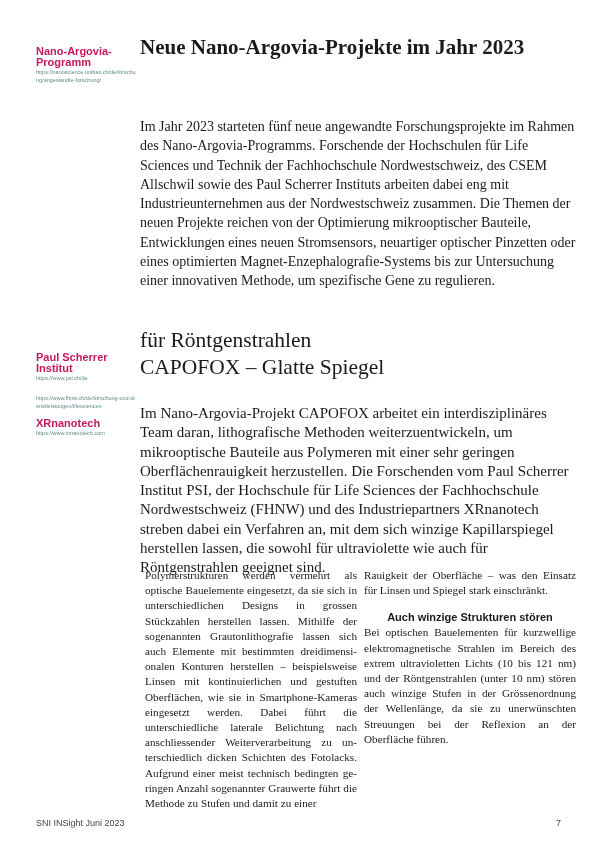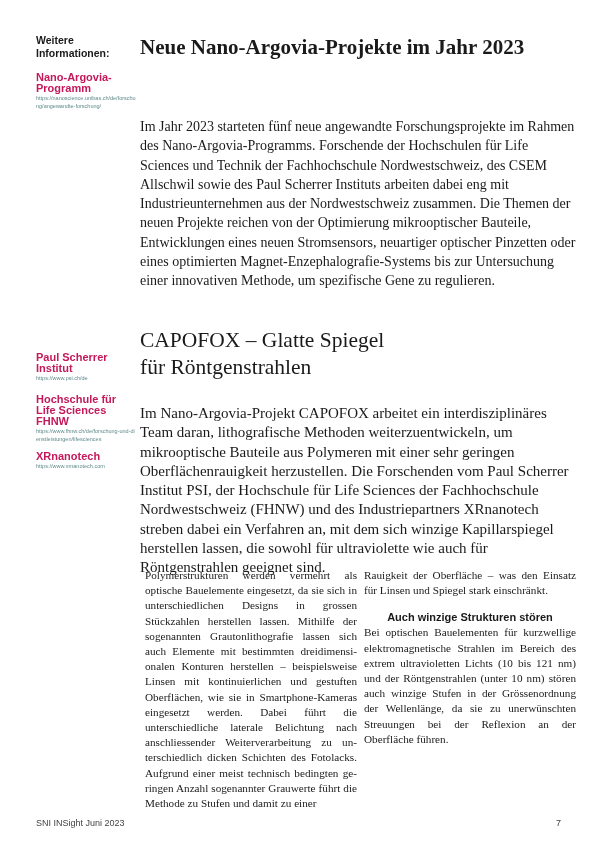--- a/index.html
+++ b/index.html
@@ -42,48 +42,46 @@
     }
     .footer-right {
       position: absolute; top: 818px; left: 556px;
       font-family: "Liberation Sans", sans-serif; font-size: 9px; color: #444;
     }
   </style>
 </head>
 <body>
 
 <div class="sidebar" style="top:34px;">
-  <div class="sb-heading">Weitere Informationen:</div>
   <div class="sb-block">
     <div class="sb-link-title">Nano-Argovia-Programm</div>
     <div class="sb-url">https://nanoscience.unibas.ch/de/forschung/angewandte-forschung/</div>
   </div>
 </div>
 
 <div class="sidebar" style="top:352px;">
   <div>
     <div class="sb-link-title">Paul Scherrer Institut</div>
     <div class="sb-url">https://www.psi.ch/de</div>
   </div>
   <div class="sb-block">
-    <div class="sb-link-title">Hochschule für Life Sciences FHNW</div>
     <div class="sb-url">https://www.fhnw.ch/de/forschung-und-dienstleistungen/lifesciences</div>
   </div>
   <div class="sb-block" style="margin-top:8px;">
     <div class="sb-link-title">XRnanotech</div>
     <div class="sb-url">https://www.xrnanotech.com</div>
   </div>
 </div>
 
 <div class="center h1">Neue Nano-Argovia-Projekte im Jahr 2023</div>
 <div class="center lead1">Im Jahr 2023 starteten fünf neue angewandte Forschungs­projekte im Rahmen des Nano-Argovia-Programms. Forschende der Hochschulen für Life Sciences und Technik der Fachhoch­schule Nordwestschweiz, des CSEM Allschwil sowie des Paul Scherrer Instituts arbeiten dabei eng mit Industrieunternehmen aus der Nordwestschweiz zusammen. Die Themen der neuen Projekte reichen von der Optimierung mikrooptischer Bauteile, Entwicklungen eines neuen Stromsensors, neuartiger optischer Pinzetten oder eines optimierten Magnet-Enzephalografie-Systems bis zur Untersuchung einer innovativen Methode, um spezifische Gene zu regulieren.</div>
 
 <div class="center h2">
+  <div>für Röntgenstrahlen</div>
   <div>CAPOFOX – Glatte Spiegel</div>
-  <div>für Röntgenstrahlen</div>
 </div>
 <div class="center lead2">Im Nano-Argovia-Projekt CAPOFOX arbeitet ein interdisziplinäres Team daran, lithografische Methoden weiterzuentwickeln, um mikrooptische Bauteile aus Polymeren mit einer sehr geringen Oberflächenrauigkeit herzustellen. Die Forschenden vom Paul Scherrer Institut PSI, der Hochschule für Life Sciences der Fach­hochschule Nordwestschweiz (FHNW) und des Industriepartners XRnanotech streben dabei ein Verfahren an, mit dem sich winzige Kapillarspiegel herstellen lassen, die sowohl für ultraviolette wie auch für Röntgenstrahlen geeignet sind.</div>
 
 <div class="col left">
   <p>Polymerstrukturen werden vermehrt als optische Bauelemente eingesetzt, da sie sich in unterschiedlichen Designs in grossen Stückzahlen herstellen lassen. Mithilfe der sogenannten Grautonlithografie lassen sich auch Elemente mit bestimmten dreidimensi­onalen Konturen herstellen – beispielsweise Linsen mit kontinuierlichen und gestuften Oberflächen, wie sie in Smartphone-Ka­meras eingesetzt werden. Dabei führt die unterschiedliche laterale Belichtung nach anschliessender Weiterverarbeitung zu un­terschiedlich dicken Schichten des Fotolacks. Aufgrund einer meist technisch bedingten ge­ringen Anzahl sogenannter Grauwerte führt die Methode zu Stufen und damit zu einer</p>
 </div>
 <div class="col right">
   <p>Rauigkeit der Oberfläche – was den Einsatz für Linsen und Spiegel stark einschränkt.</p>
   <div class="gap"></div>
   <div class="subhead">Auch winzige Strukturen stören</div>

